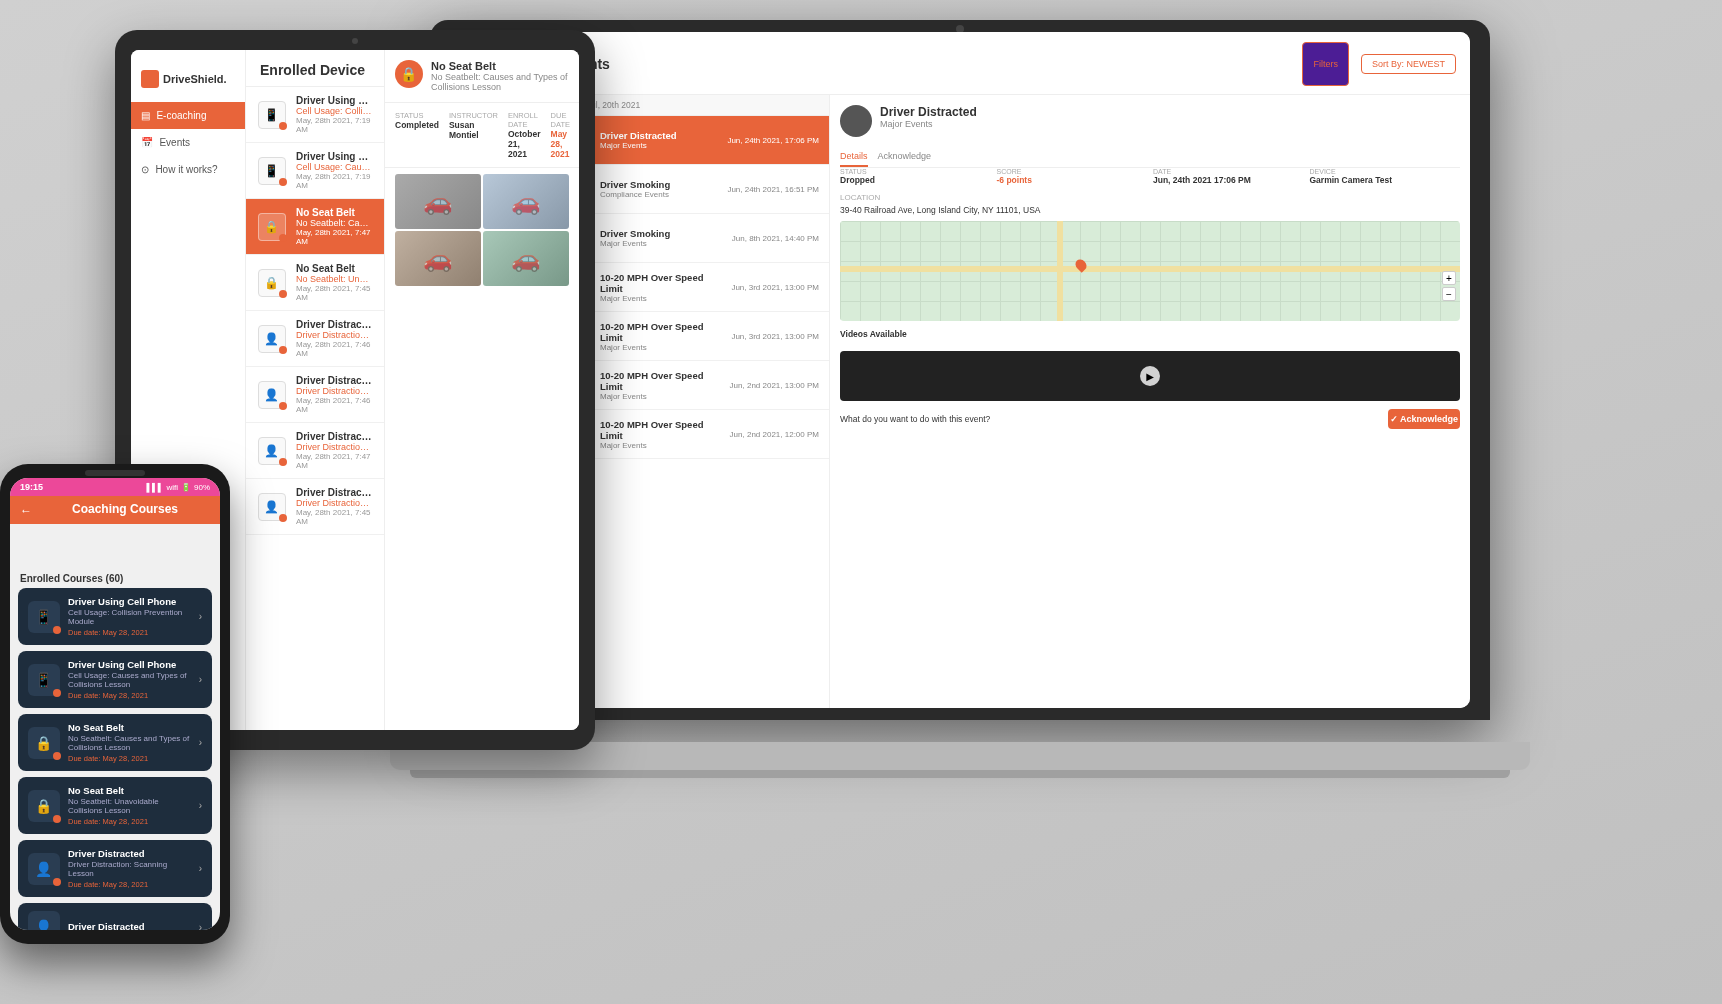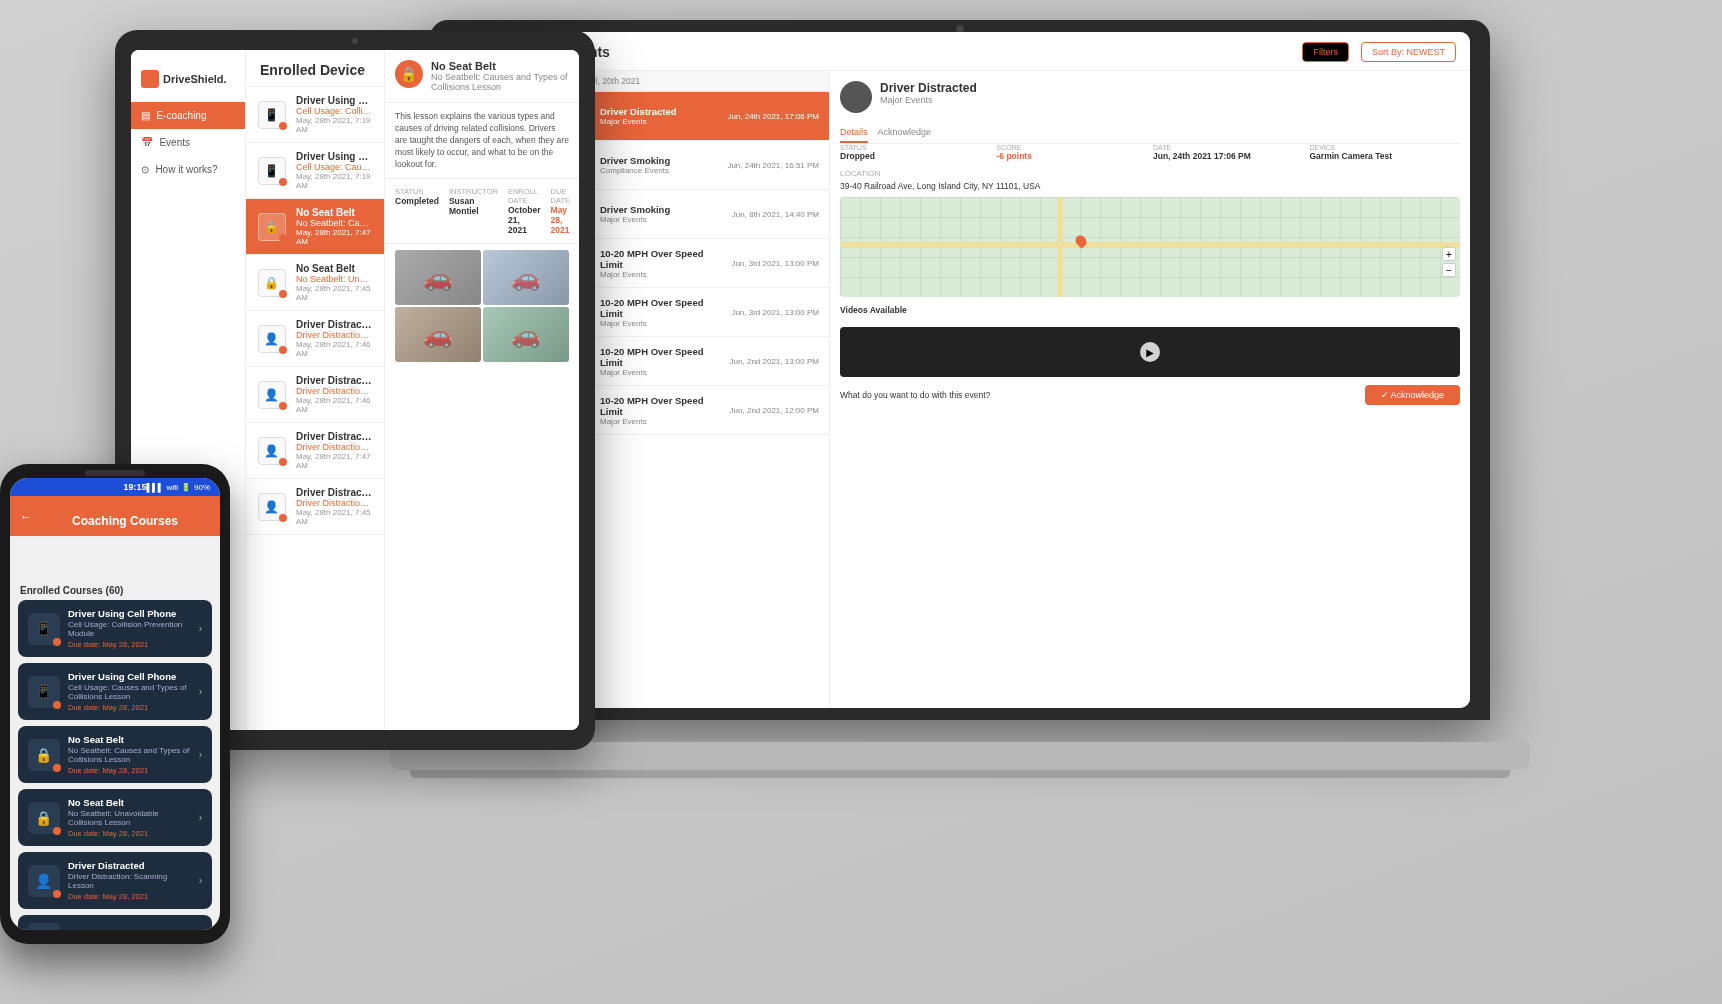--- a/index.html
+++ b/index.html
@@ -420,26 +420,26 @@
       align-items: center;
       gap: 12px;
     }
     .laptop-main-title {
       font-size: 14px;
       font-weight: 700;
       color: #333;
       flex: 1;
     }
     .filter-btn {
-      padding: 4px 10px;
+      padding: 16px 10px;
       border: 1px solid #e8643a;
       border-radius: 4px;
       font-size: 9px;
       color: #e8643a;
-      background: #000000;
+      background: #4c1d95;
       cursor: pointer;
     }
     .sort-btn {
       padding: 4px 10px;
       border: 1px solid #e8643a;
       border-radius: 4px;
       font-size: 9px;
       color: #e8643a;
       background: #fff;
       cursor: pointer;
@@ -648,42 +648,43 @@
     .ack-section {
       display: flex;
       align-items: center;
       justify-content: space-between;
     }
     .ack-question {
       font-size: 8.5px;
       color: #333;
     }
     .ack-btn {
-      padding: 5px 16px;
+      padding: 5px 2px;
       background: #e8643a;
       color: #fff;
       border: none;
       border-radius: 4px;
       font-size: 9px;
       cursor: pointer;
+      font-weight: bold;
     }
 
     
     .phone-content {
       width: 100%;
       height: 100%;
       display: flex;
       flex-direction: column;
       background: #f0f0f0;
     }
     .phone-status-bar {
-      background: #1d4ed8;
+      background: #ec4899;
       padding: 4px 10px;
       display: flex;
-      justify-content: flex-end;
+      justify-content: space-between;
       align-items: center;
     }
     .phone-time {
       font-size: 9px;
       font-weight: 700;
       color: #fff;
     }
     .phone-status-icons {
       font-size: 8px;
       color: #fff;
@@ -701,21 +702,20 @@
     .phone-back {
       color: #fff;
       font-size: 12px;
     }
     .phone-header-title {
       font-size: 12px;
       font-weight: 700;
       color: #fff;
       flex: 1;
       text-align: center;
-      margin-top: 12px;
     }
     .phone-enrolled-label {
       padding: 8px 10px 4px;
       font-size: 10px;
       font-weight: 600;
       color: #333;
       margin-top: 41px;
     }
     .phone-course-list {
       flex: 1;
@@ -1077,21 +1077,20 @@
         <div class="tablet-right">
           <div class="lesson-header">
             <div class="lesson-icon-big">
               <span style="color:#fff;font-size:14px;">🔒</span>
             </div>
             <div class="lesson-title-block">
               <div class="lesson-title">No Seat Belt</div>
               <div class="lesson-subtitle">No Seatbelt: Causes and Types of Collisions Lesson</div>
             </div>
           </div>
-          <div class="lesson-desc">This lesson explains the various types and causes of driving related collisions. Drivers are taught the dangers of each, when they are most likely to occur, and what to be on the lookout for.</div>
           <div class="lesson-meta">
             <div class="meta-item">
               <div class="meta-label">Status</div>
               <div class="meta-value">Completed</div>
             </div>
             <div class="meta-item">
               <div class="meta-label">Instructor</div>
               <div class="meta-value">Susan Montiel</div>
             </div>
             <div class="meta-item">

